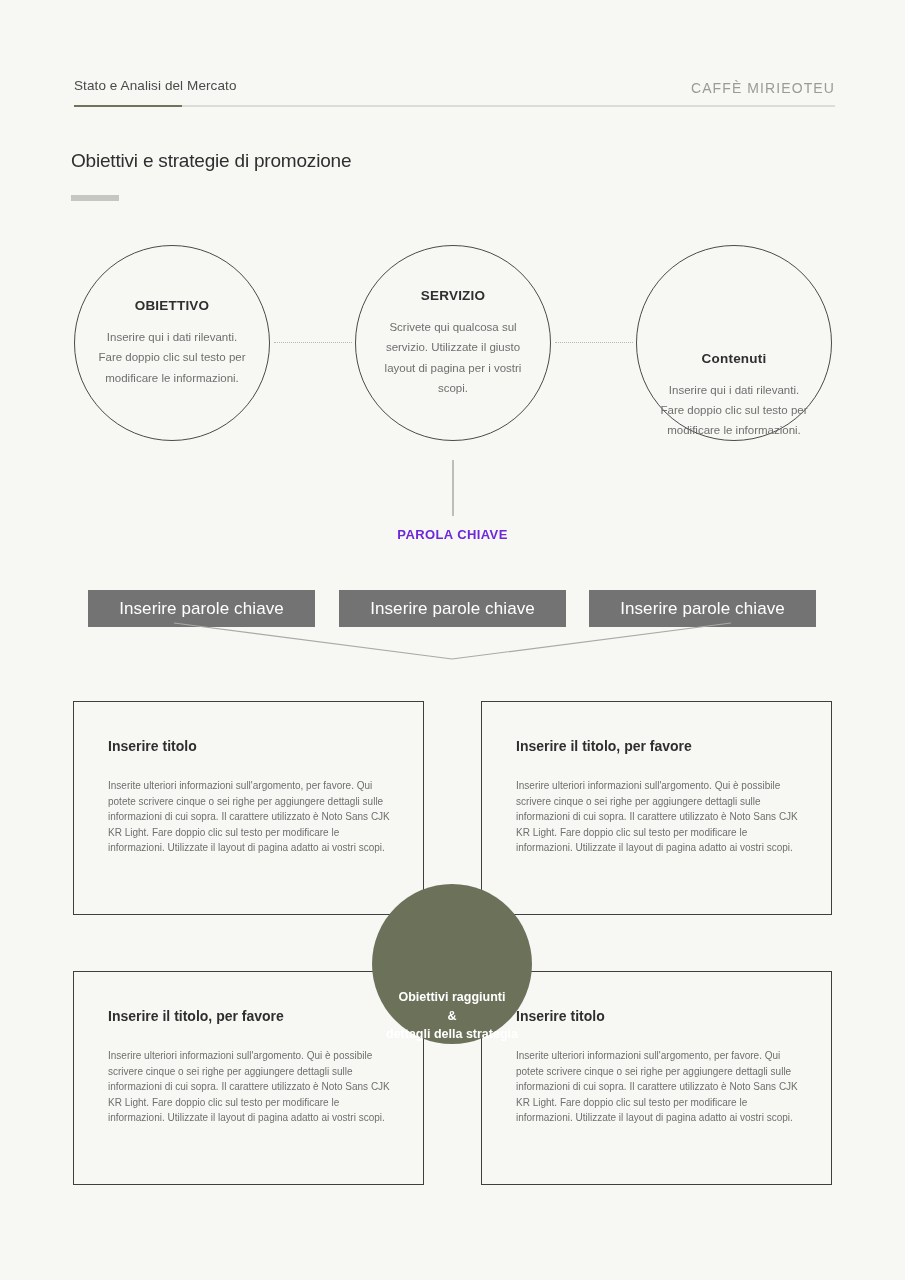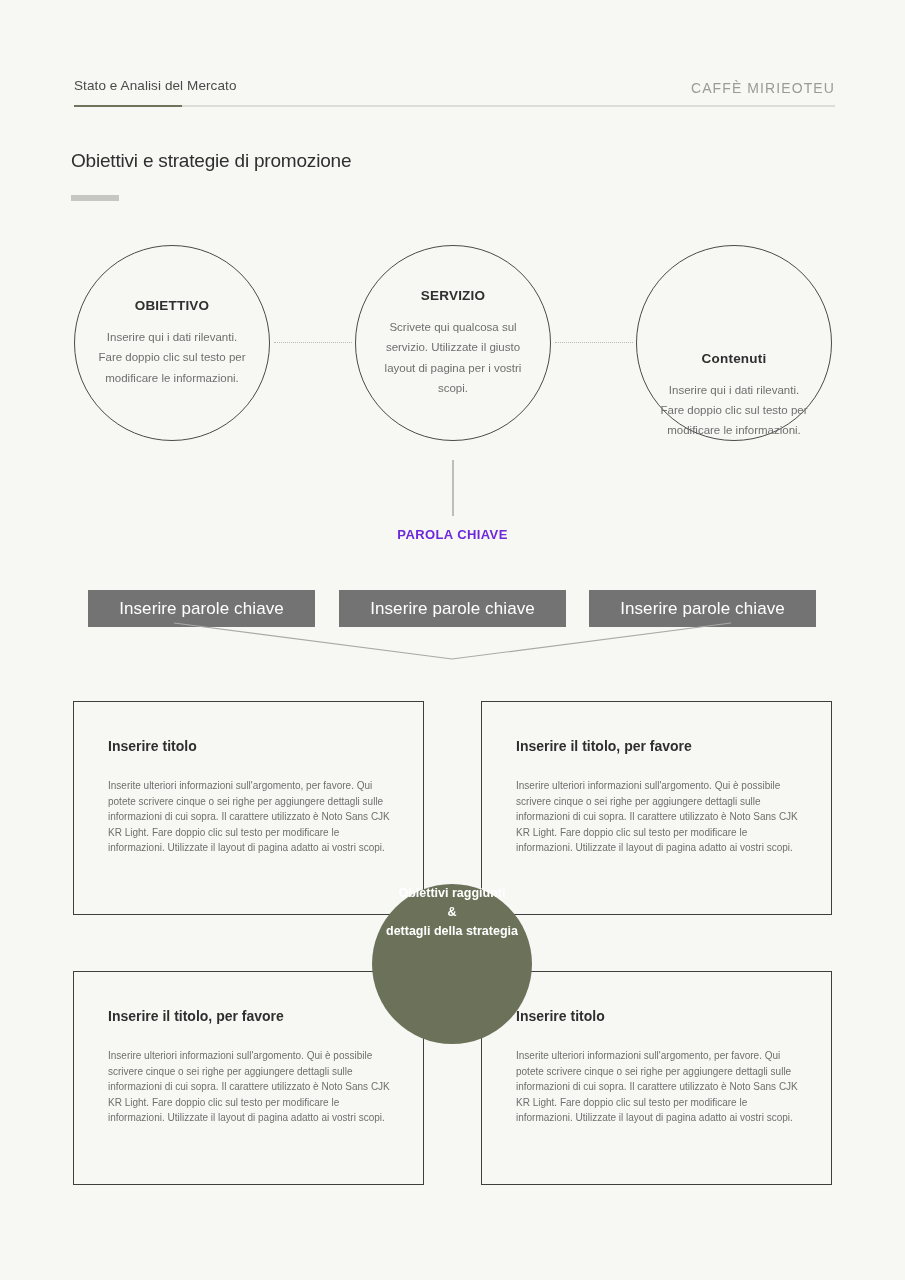--- a/index.html
+++ b/index.html
@@ -207,21 +207,21 @@
     position: absolute;
     left: 372px;
     top: 884px;
     width: 160px;
     height: 160px;
     border-radius: 50%;
     background: #6b7259;
     display: flex;
     flex-direction: column;
     align-items: center;
-    justify-content: flex-start;
+    justify-content: flex-end;
     text-align: center;
     color: #ffffff;
     font-size: 12.5px;
     font-weight: bold;
     line-height: 1.5;
     z-index: 5;
   }
 </style>
 </head>
 <body>

